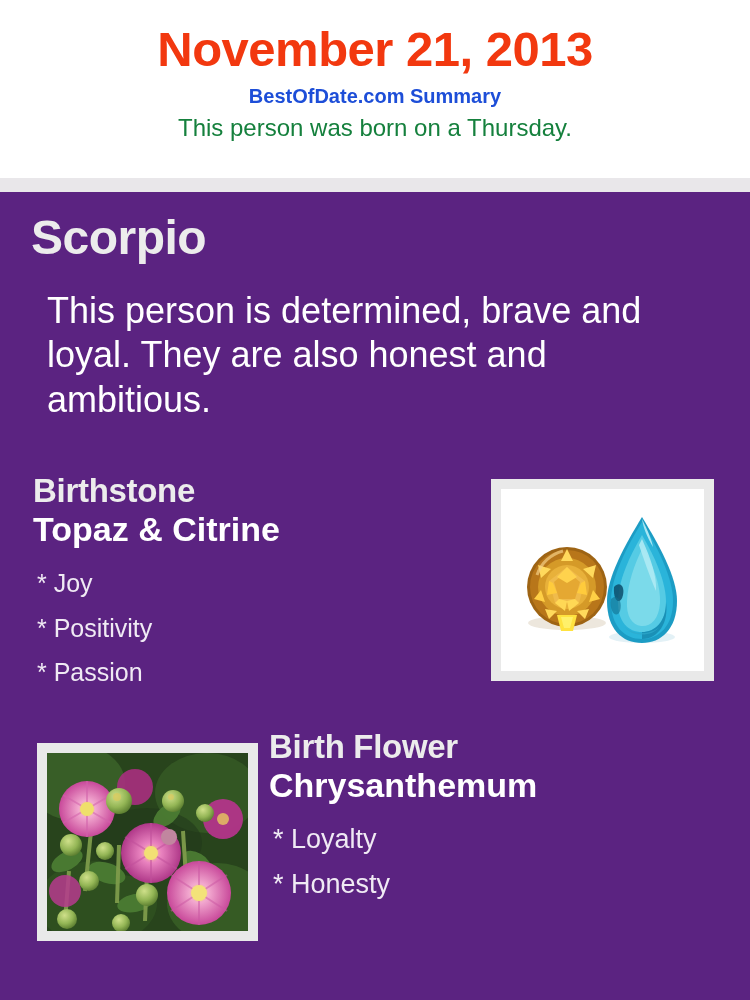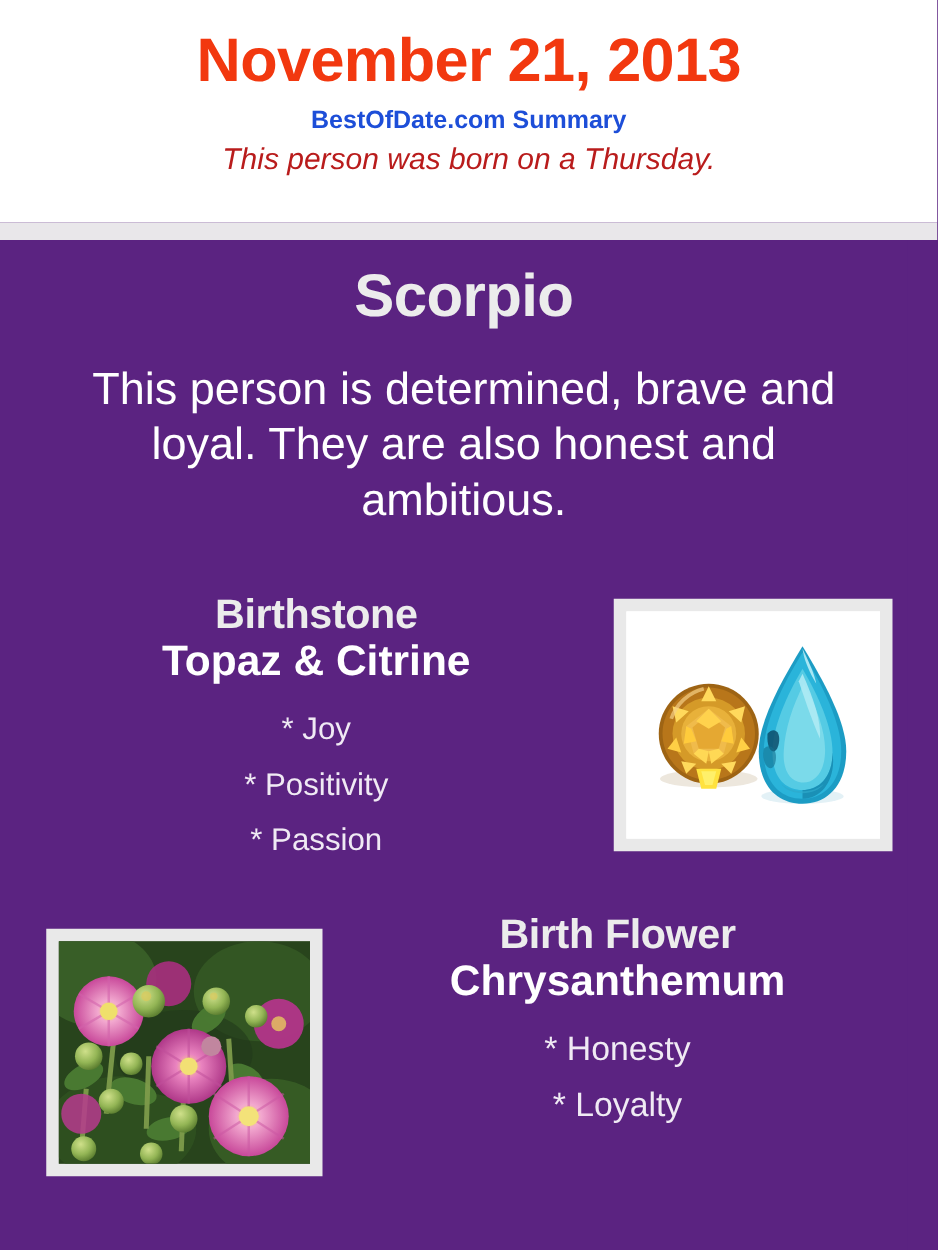--- a/index.html
+++ b/index.html
@@ -47,39 +47,37 @@
     font-weight: bold;
     line-height: 1.1;
     color: #1d4ed8;
   }
   .header-born {
     margin: 0;
     padding-top: 8px;
     font-size: 24px;
     font-weight: normal;
     line-height: 1.1;
-    color: #b91c1c;
-    font-style: italic;
+    color: #15803d;
   }
   .header-rule {
     position: absolute;
     left: 0; top: 178px;
     width: 750px;
     height: 14px;
     background: #e9e7ea;
   }
 
   
   .body-wrap {
     position: absolute;
     left: 0; top: 192px;
     width: 726px;
     height: 808px;
     background: #5b2381;
-    text-align: center;
   }
 
   .zodiac {
     position: absolute;
     left: 31px;
     top: 22px;
     width: 680px;
   }
   .zodiac-name {
     margin: 0;
@@ -207,22 +205,22 @@
         <li>* Joy</li>
         <li>* Positivity</li>
         <li>* Passion</li>
       </ul>
     </div>
 
     <div class="flower-block">
       <h2 class="section-title">Birth Flower</h2>
       <div class="section-sub">Chrysanthemum</div>
       <ul class="trait-list">
+        <li>* Loyalty</li>
         <li>* Honesty</li>
-        <li>* Loyalty</li>
       </ul>
     </div>
   </div>
 
   <div class="frame stone-frame">
     <div class="frame-inner">
       <svg viewBox="0 0 203 182" width="203" height="182">
         <rect x="0" y="0" width="203" height="182" fill="#ffffff"></rect>
 
         <ellipse cx="66" cy="134" rx="39" ry="7" fill="#e7dfd2" opacity="0.75"></ellipse>

